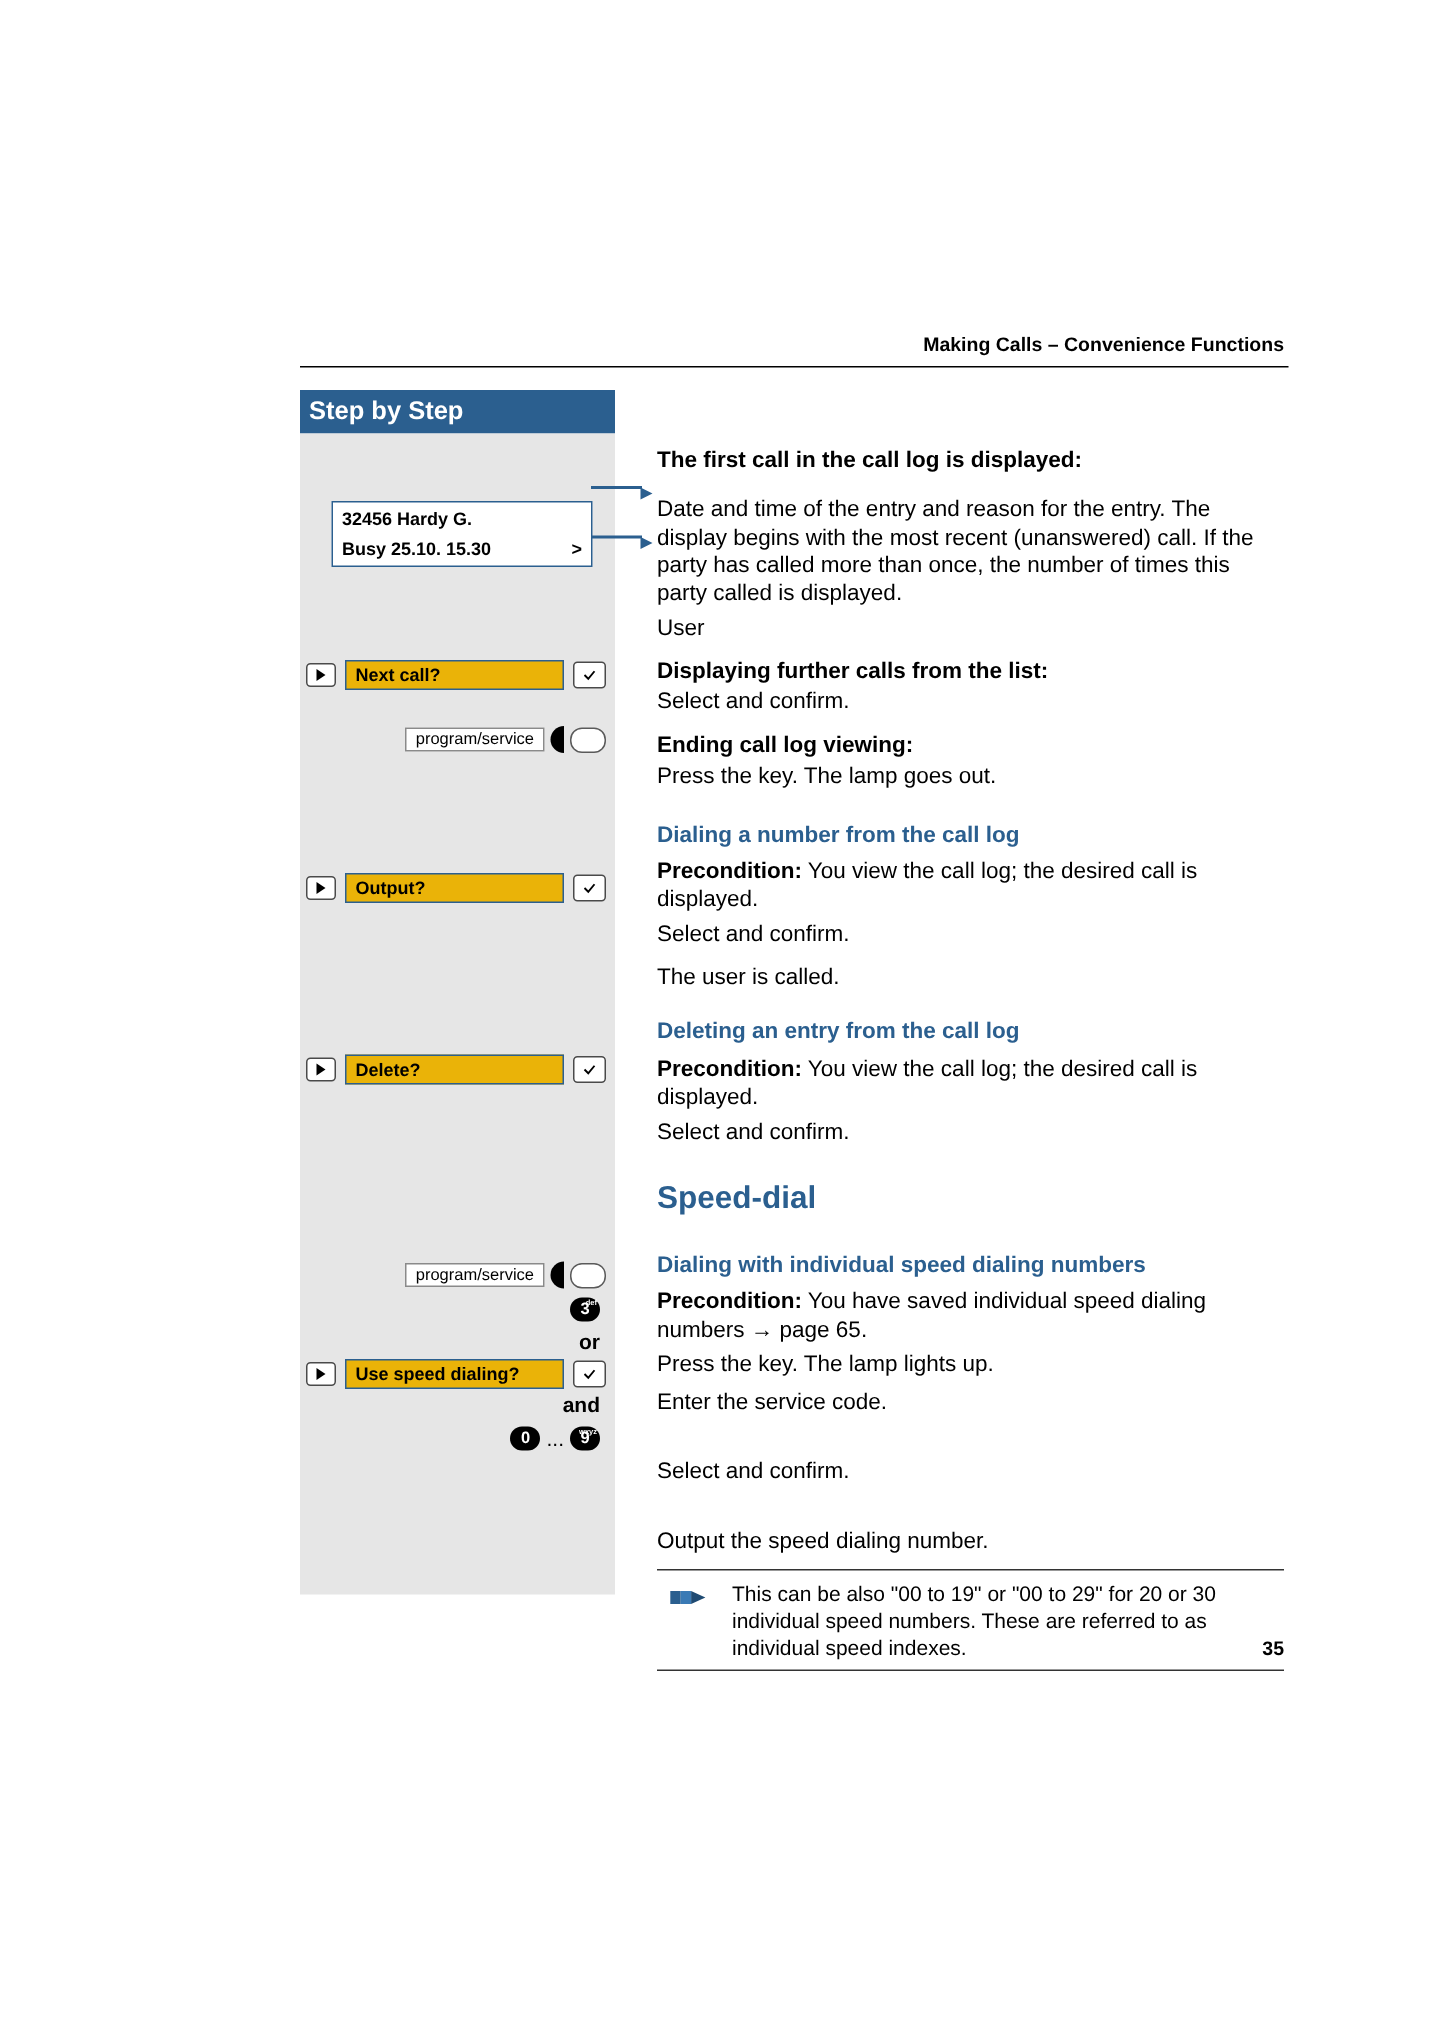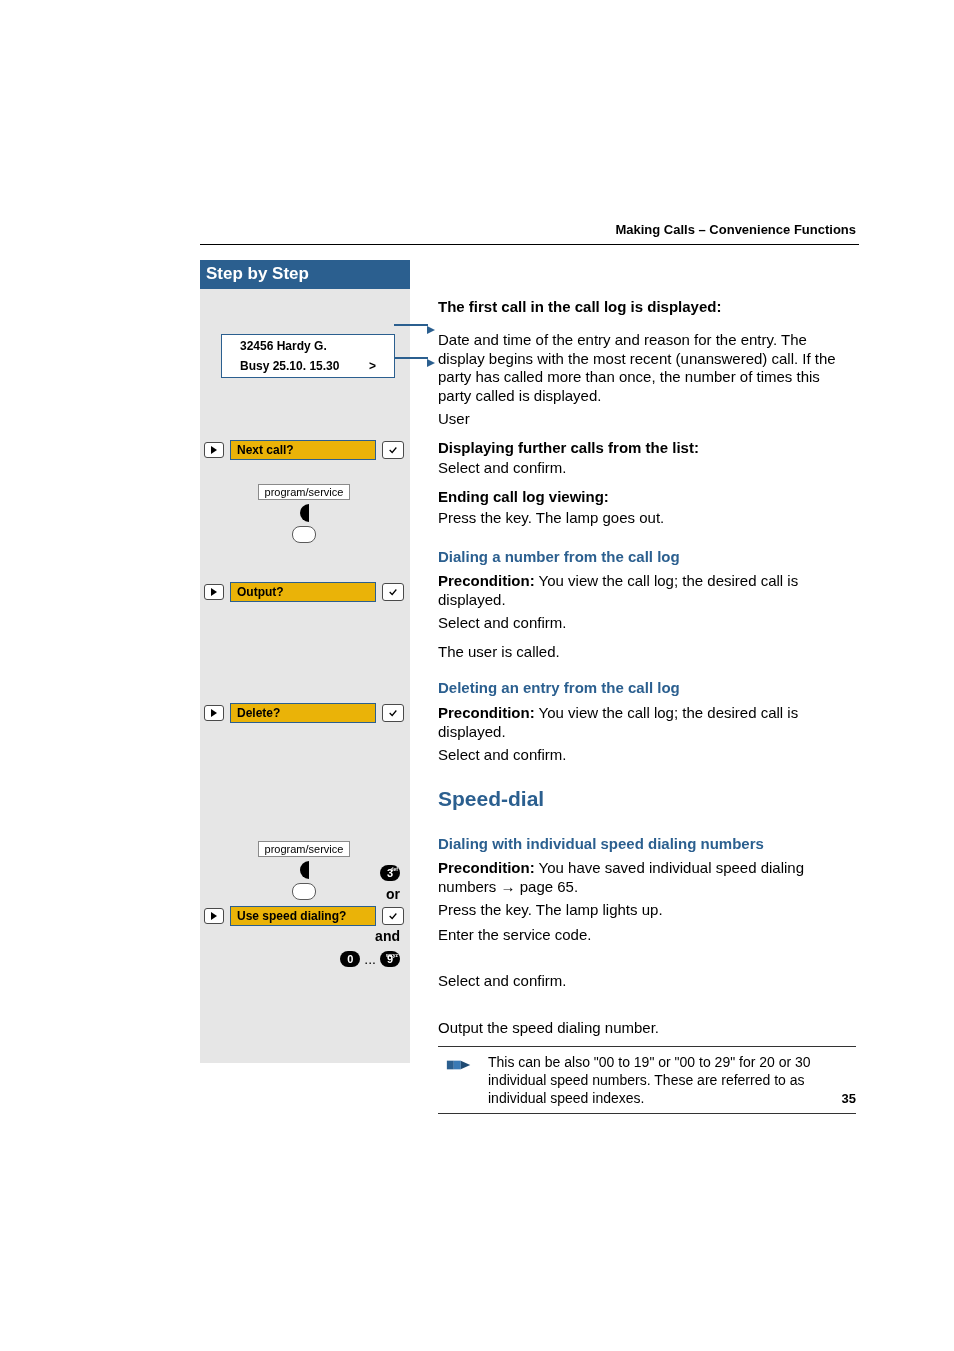--- a/index.html
+++ b/index.html
@@ -73,21 +73,21 @@
   .sub-bold { font-size: 15px; font-weight: bold; }
 
   
   .display-box {
     position: absolute;
     border: 1.5px solid #2b5f8f;
     background: #fff;
     font-size: 12px;
     font-weight: bold;
     box-sizing: border-box;
-    padding: 4px 18px;
+    padding: 4px 6px;
   }
   .display-box .line { white-space: nowrap; }
   .blue-arrow {
     width: 0; height: 0;
     border-top: 4px solid transparent;
     border-bottom: 4px solid transparent;
     border-left: 8px solid #2b5f8f;
     display: inline-block;
     vertical-align: middle;
   }
@@ -138,23 +138,22 @@
   }
   .check-mark {
     width: 10px; height: 10px;
   }
   .svc-row {
     position: absolute;
     left: 204px;
     width: 200px;
     display: flex;
     align-items: center;
-    justify-content: space-between;
+    justify-content: flex-end;
     gap: 4px;
-    flex-direction: column;
   }
   .svc-label {
     border: 1px solid #8a8a8a;
     font-size: 11px;
     padding: 1px 6px;
     background: #fff;
   }
   .half-circle-black {
     width: 9px; height: 18px;
     background: #000;

